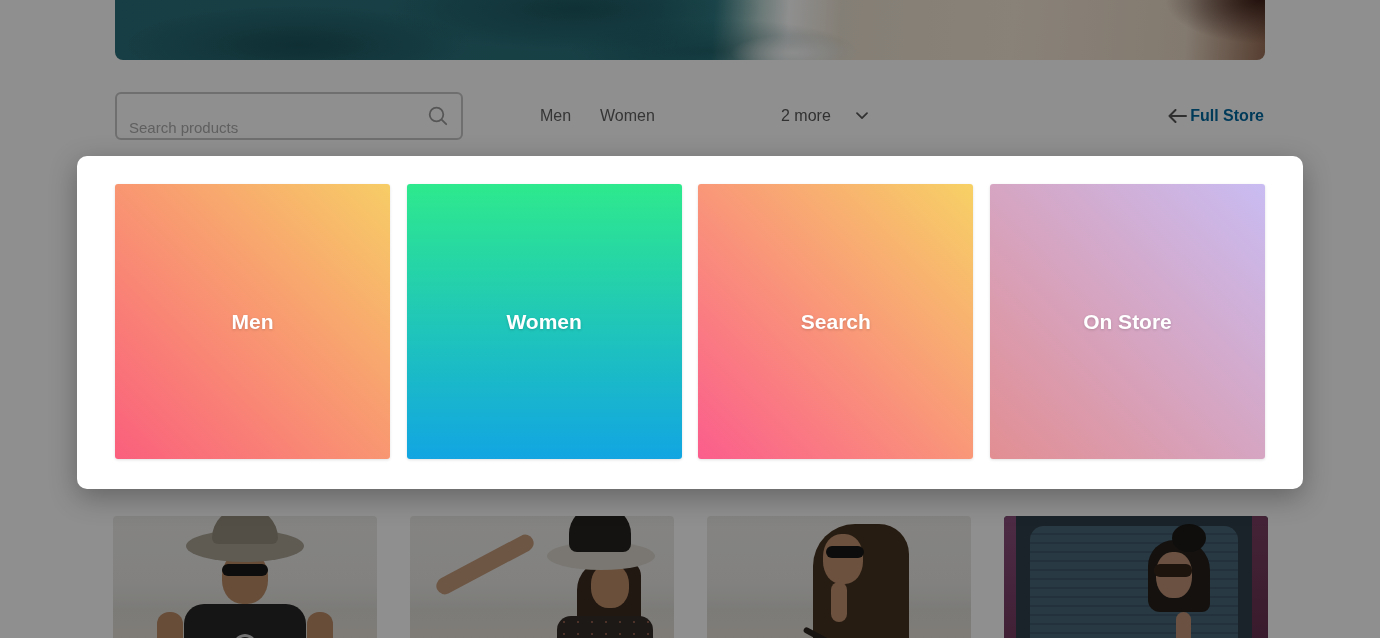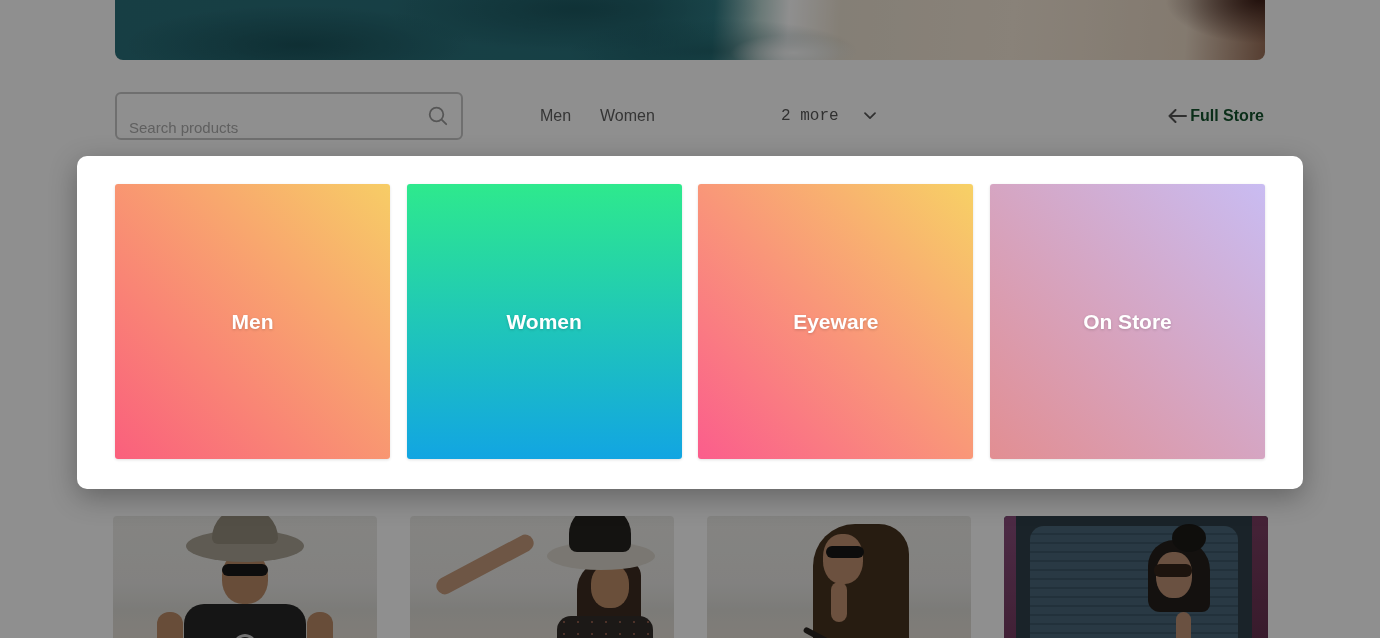--- a/index.html
+++ b/index.html
@@ -27,23 +27,23 @@
     border:2px solid #c6c6c6; border-radius:6px; display:flex; align-items:center; }
   .search-box input { flex:1; border:none; outline:none; background:transparent;
     padding:0 8px 0 12px; font-size:15px; color:#555; font-family:inherit;margin-top:22px; }
   .search-box input::placeholder { color:#ababab; }
   .search-box .sicon { margin-right:12px; display:flex; }
 
   .nav-item { position:absolute; top:0; height:48px; display:flex; align-items:center;
     font-size:16px; color:#5f5f5f; cursor:pointer; }
   .nav-men   { left:425px; }
   .nav-women { left:485px; }
-  .nav-more  { left:666px; gap:25px; color:#585858;font-family:Liberation Mono, monospace; }
+  .nav-more  { left:666px; gap:25px; color:#585858; }
   .full-store{ position:absolute; right:1px; top:0; height:48px; display:flex;
-    align-items:center; gap:3px; font-size:16px; font-weight:700; color:#14532d; cursor:pointer; }
+    align-items:center; gap:3px; font-size:16px; font-weight:700; color:#0369a1; cursor:pointer; }
 
   
   .products { position:absolute; left:113px; top:516px; width:1154px; display:grid;
     grid-template-columns:repeat(4,264px); column-gap:33px; }
   .photo { position:relative; height:160px; border-radius:4px 4px 0 0; overflow:hidden; }
   .photo > div { position:absolute; }
 
   .bg-beach { background:linear-gradient(180deg,#ecebe8 0%,#e8e7e4 42%,#dddcd7 58%,#e3ded6 74%,#d2ccc0 100%); }
 
   
@@ -204,20 +204,20 @@
   <div class="overlay"></div>
 
   <div class="modal">
     <div class="card" style="background: linear-gradient(45deg, rgb(250, 95, 125), rgb(247, 205, 102));">
       <span class="card-label">Men</span>
     </div>
     <div class="card" style="background: linear-gradient(rgb(46, 233, 141), rgb(18, 165, 226));">
       <span class="card-label">Women</span>
     </div>
     <div class="card" style="background: linear-gradient(45deg, rgb(251, 93, 140), rgb(247, 209, 101));">
-      <span class="card-label">Eyeware</span>
+      <span class="card-label">Search</span>
     </div>
     <div class="card" style="background: linear-gradient(45deg, rgb(226, 142, 146), rgb(201, 188, 242));">
       <span class="card-label">On Store</span>
     </div>
   </div>
 
 </div>
 
 </body></html>

